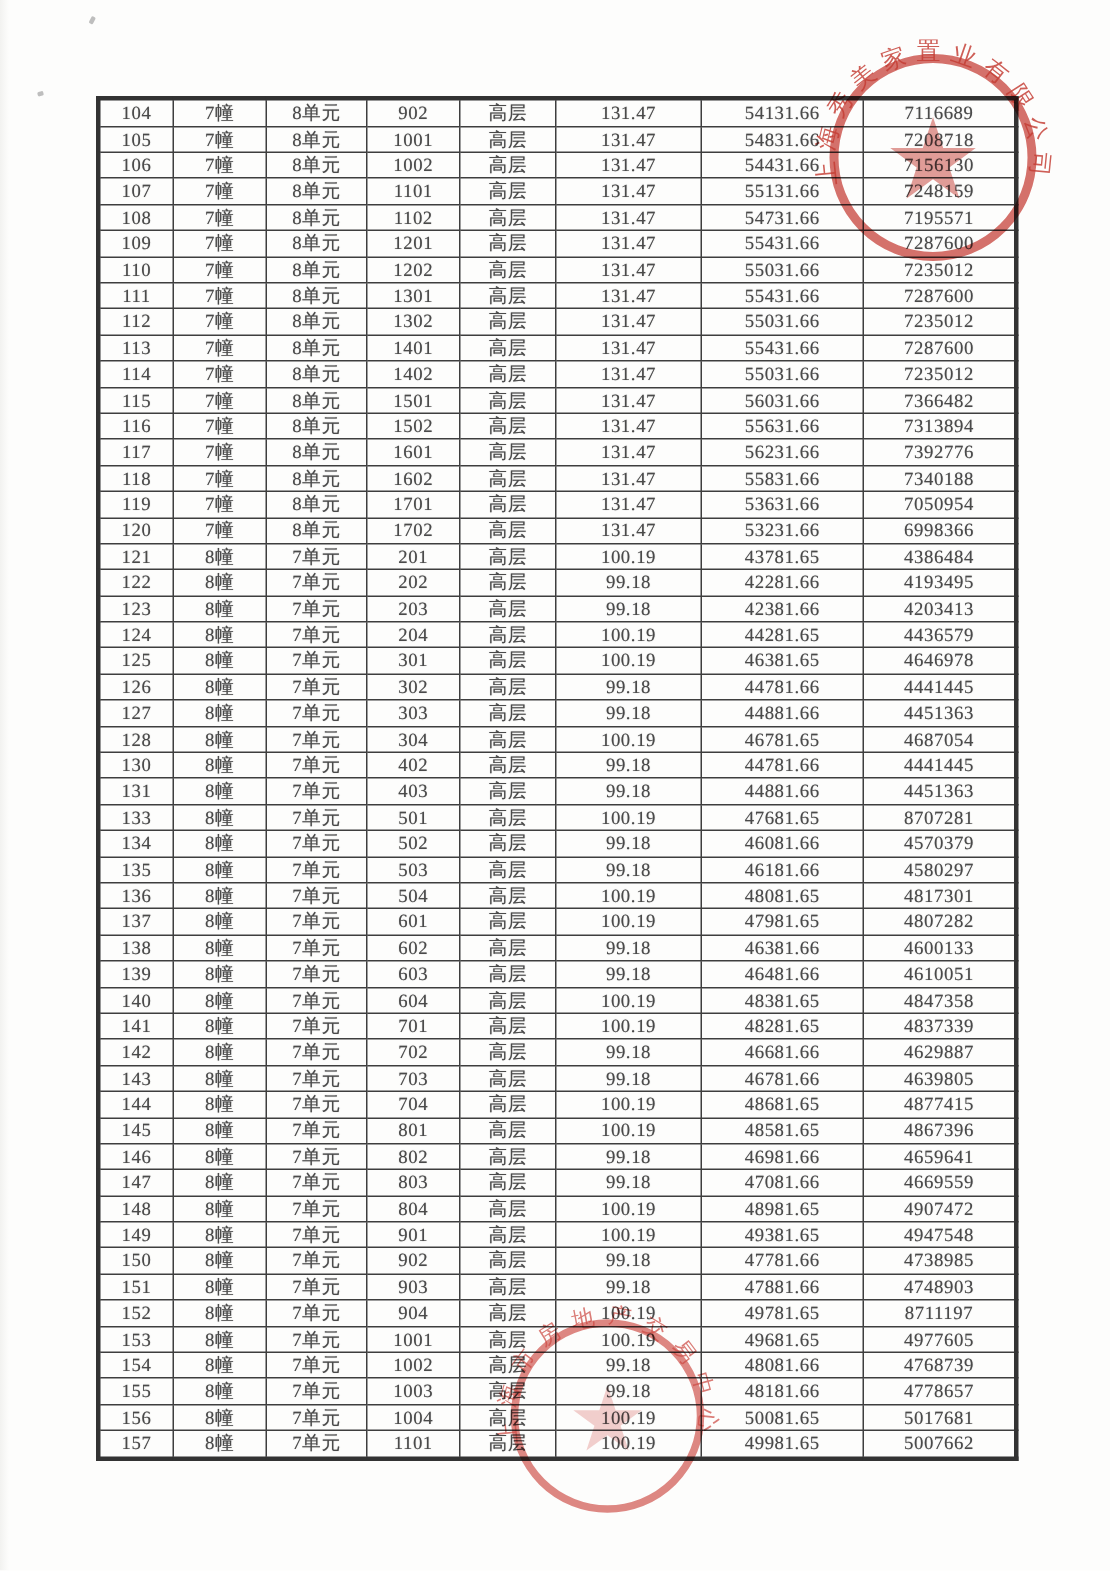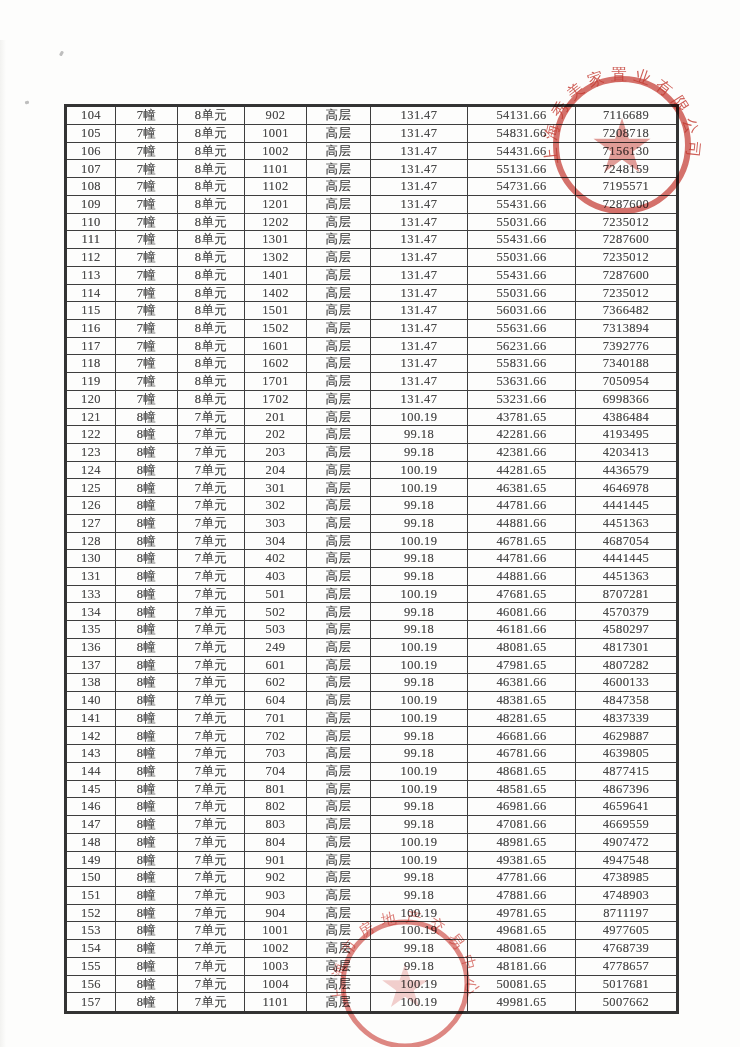--- a/index.html
+++ b/index.html
@@ -6,21 +6,20 @@
   body{
     width:740px;height:1047px;
     background:#fdfdfc;
     position:relative;
     overflow:hidden;
     font-family:"Liberation Serif","DejaVu Serif",serif;
   }
   .page{
     position:absolute;inset:0;
     background:linear-gradient(90deg,#f2f2f0 0px,#fdfdfc 6px);
-    margin-top:40px;
   }
   
   .speck{position:absolute;background:#8a8a8a;opacity:.55;border-radius:1px;}
   .speck1{left:60px;top:11px;width:3px;height:5px;transform:rotate(28deg);}
   .speck2{left:25px;top:61px;width:4px;height:3px;transform:rotate(-15deg);}
   
   table.price{
     position:absolute;left:64px;top:64px;
     width:612px;height:910px;
     border-collapse:collapse;table-layout:fixed;
@@ -362,21 +361,21 @@
           <td>503</td>
           <td>高层</td>
           <td>99.18</td>
           <td>46181.66</td>
           <td>4580297</td>
         </tr>
         <tr>
           <td>136</td>
           <td>8幢</td>
           <td>7单元</td>
-          <td>249</td>
+          <td>504</td>
           <td>高层</td>
           <td>100.19</td>
           <td>48081.65</td>
           <td>4817301</td>
         </tr>
         <tr>
           <td>137</td>
           <td>8幢</td>
           <td>7单元</td>
           <td>601</td>
@@ -387,20 +386,30 @@
         </tr>
         <tr>
           <td>138</td>
           <td>8幢</td>
           <td>7单元</td>
           <td>602</td>
           <td>高层</td>
           <td>99.18</td>
           <td>46381.66</td>
           <td>4600133</td>
+        </tr>
+        <tr>
+          <td>139</td>
+          <td>8幢</td>
+          <td>7单元</td>
+          <td>603</td>
+          <td>高层</td>
+          <td>99.18</td>
+          <td>46481.66</td>
+          <td>4610051</td>
         </tr>
         <tr>
           <td>140</td>
           <td>8幢</td>
           <td>7单元</td>
           <td>604</td>
           <td>高层</td>
           <td>100.19</td>
           <td>48381.65</td>
           <td>4847358</td>

